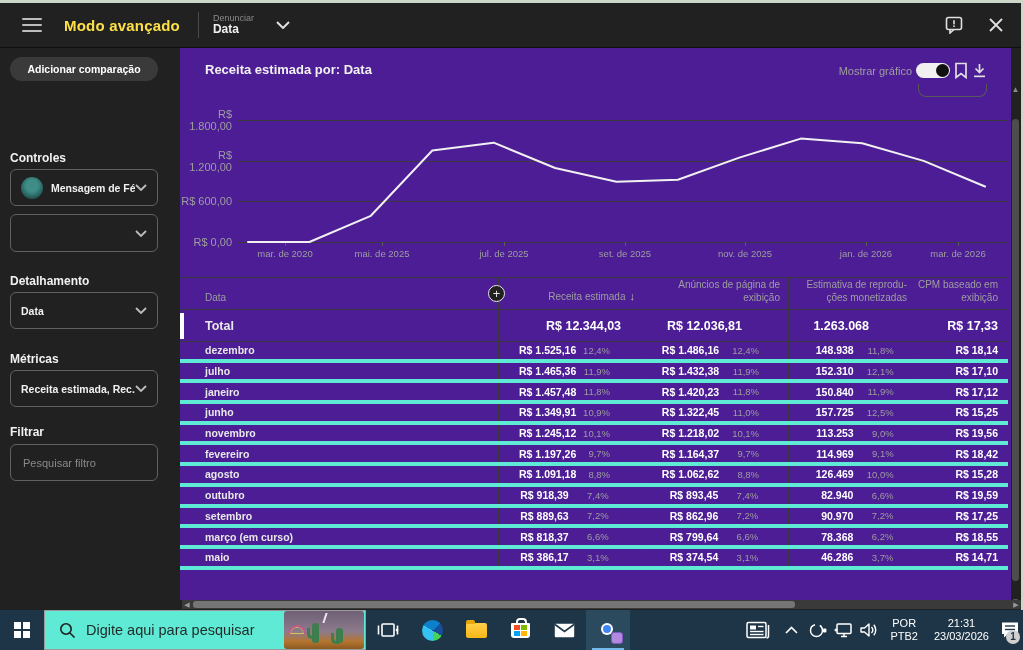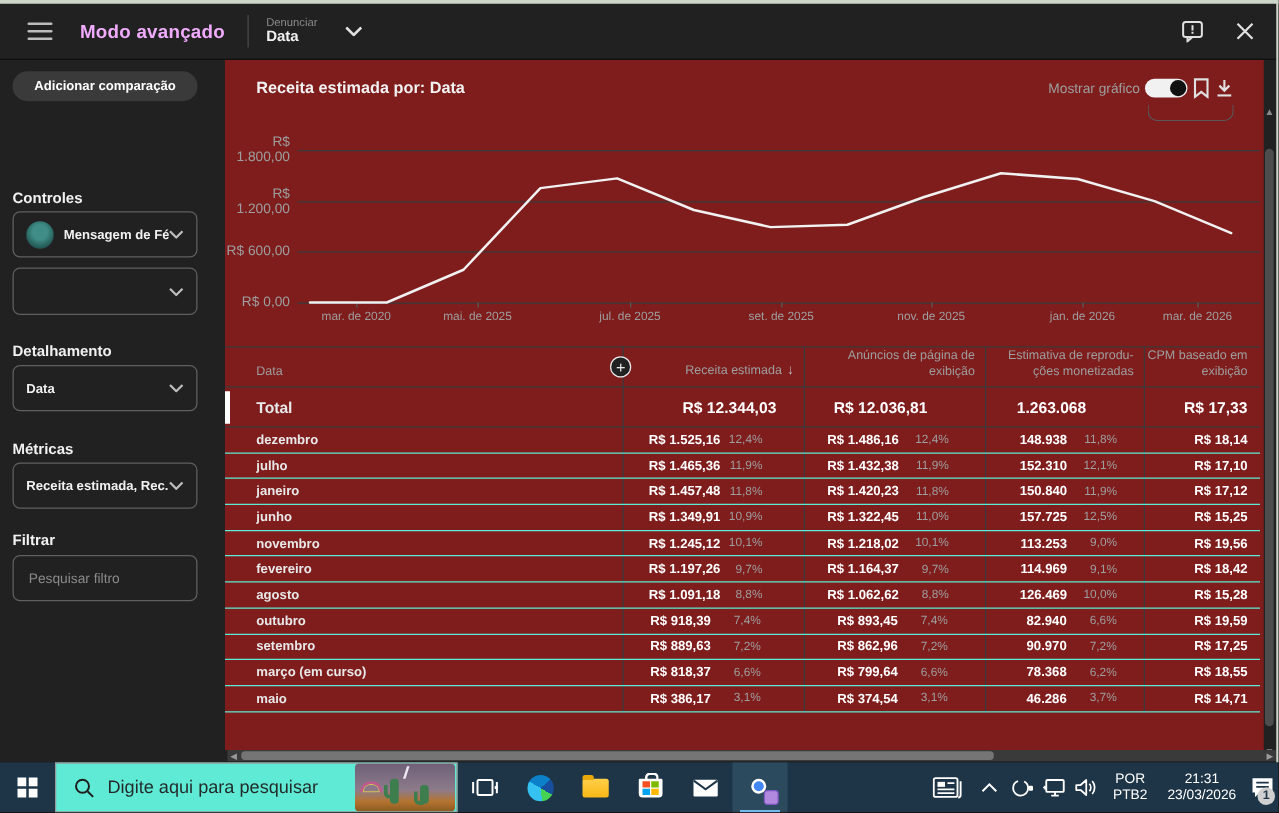--- a/index.html
+++ b/index.html
@@ -8,21 +8,21 @@
   .screen { position:relative; width:1023px; height:650px; background:#212121; overflow:hidden; }
 
   
   .frame-top { position:absolute; left:0; top:0; width:1023px; height:3px; background:#ccd6c9; z-index:50; }
   .frame-right { position:absolute; right:0; top:0; width:2px; height:610px; background:#ccd6c9; z-index:49; }
 
   
   .topbar { position:absolute; left:0; top:3px; width:1023px; height:45px; background:#212121; border-bottom:1px solid #0f0f0f; display:flex; align-items:center; z-index:10; }
   .hamburger { width:20px; height:14px; margin-left:22px; display:flex; flex-direction:column; justify-content:space-between; cursor:pointer; }
   .hamburger span { display:block; height:2px; background:#bdbdbd; border-radius:1px; }
-  .tb-title { color:#f0abfc; font-size:15px; font-weight:bold; margin-left:22px; letter-spacing:.2px; }
+  .tb-title { color:#fde047; font-size:15px; font-weight:bold; margin-left:22px; letter-spacing:.2px; }
   .tb-divider { width:1px; height:26px; background:#4a4a4a; margin:0 14px 0 18px; }
   .report-block { display:flex; flex-direction:column; line-height:1.15; cursor:pointer; }
   .report-label { color:#8a8a8a; font-size:9px; }
   .report-value { color:#f1f1f1; font-size:12px; font-weight:bold; }
   .tb-chevron { margin-left:22px; }
   .tb-right { margin-left:auto; display:flex; align-items:center; gap:26px; margin-right:20px; }
   .icon-btn { cursor:pointer; display:flex; align-items:center; justify-content:center; }
 
   
   .sidebar { position:absolute; left:0; top:48px; width:180px; height:552px; background:#212121; }
@@ -32,21 +32,21 @@
   .sb-select .chev { margin-left:auto; }
   .avatar { width:22px; height:22px; border-radius:50%; background:radial-gradient(circle at 50% 40%, #3f8d86 0 35%, #245a57 70%, #1c4644 100%); margin-right:8px; flex:0 0 auto; }
   .sel-text { font-size:10.5px; font-weight:bold; white-space:nowrap; overflow:hidden; }
   .two-line { display:flex; flex-direction:column; line-height:1.3; }
   .two-line .small { font-size:8.5px; color:#9e9e9e; font-weight:normal; }
   .two-line .big { font-size:11px; font-weight:bold; }
   .sb-input { position:absolute; left:10px; width:148px; height:37px; border:1px solid #606060; border-radius:6px; background:transparent; color:#e0e0e0; font-size:11px; padding:0 12px; font-family:"Liberation Sans", sans-serif; }
   .sb-input::placeholder { color:#8a8a8a; }
 
   
-  .main { position:absolute; left:180px; top:48px; width:831px; height:552px; background:#7f1d1d; }
+  .main { position:absolute; left:180px; top:48px; width:831px; height:552px; background:#4c1d95; }
   .main-title { position:absolute; left:25px; top:14px; color:#f1f1f1; font-size:13px; font-weight:bold; }
   .chart-controls { position:absolute; right:24px; top:14px; display:flex; align-items:center; gap:4px; }
   .show-chart-label { color:#9e9e9e; font-size:11px; }
   .toggle { width:34px; height:15px; background:#f1f1f1; border-radius:8px; position:relative; cursor:pointer; }
   .toggle .knob { position:absolute; right:1px; top:1px; width:13px; height:13px; background:#111; border-radius:50%; }
   .partial-dropdown { position:absolute; left:738px; top:36px; width:69px; height:13px; border:1px solid #585858; border-top:none; border-radius:0 0 8px 8px; }
 
   
   .gridline { position:absolute; left:58px; width:770px; height:1px; background:#3a3a3a; }
   .ytick { position:absolute; width:52px; text-align:right; color:#9e9e9e; font-size:11px; transform:translateY(-50%); }
@@ -62,21 +62,21 @@
   .h-num { text-align:right; padding-right:8px; cursor:pointer; }
   .h-rec { width:145px; } .h-ads { width:145px; } .h-est { width:127px; } .h-cpm { width:93px; padding-right:10px; }
   .sort-arrow { font-size:11px; color:#bdbdbd; margin-left:4px; }
   .vdiv { position:absolute; top:229px; width:1px; height:293px; background:#3a3a3a; }
   .plus-circle { position:absolute; left:308px; top:237px; width:17px; height:17px; border:1.5px solid #e8e8e8; border-radius:50%; background:#212121; color:#e8e8e8; font-size:13px; line-height:15px; text-align:center; cursor:pointer; z-index:5; }
   .total-row { position:absolute; left:0; top:262px; width:828px; height:32px; display:flex; align-items:center; border-bottom:1px solid #3a3a3a; cursor:pointer; }
   .total-bar { position:absolute; left:0; top:3px; width:4px; height:26px; background:#fff; }
   .total-row .c-label { font-size:12.5px; }
   .total-row .v { font-size:12.5px; }
   .tbody { position:absolute; left:0; top:294px; width:828px; }
-  .trow { display:flex; align-items:center; height:20.7px; border-bottom:1px solid #5eead4; cursor:pointer;gap:32px; }
+  .trow { display:flex; align-items:center; height:20.7px; border-bottom:4px solid #5eead4; cursor:pointer;gap:32px; }
   .c-label { width:318px; padding-left:25px; color:#e8e8e8; font-size:10.5px; font-weight:bold; white-space:nowrap; }
   .c-num { display:flex; align-items:center; justify-content:flex-end; padding-right:6px; }
   .c-rec { width:145px;padding-left:48px; } .c-ads { width:145px; } .c-est { width:127px; }
   .c-cpm { width:93px; display:flex; justify-content:flex-end; padding-right:10px; }
   .v { color:#fff; font-size:10.5px; font-weight:bold; white-space:nowrap; }
   .p { width:40px; text-align:right; color:#9e9e9e; font-size:9.5px; white-space:nowrap; }
 
   
   .vscroll { position:absolute; right:2px; top:85px; width:11px; height:522px; z-index:48; }
   .vscroll .arrow { position:absolute; left:0; width:11px; height:10px; color:#8a8a8a; font-size:8px; text-align:center; line-height:10px; cursor:pointer; }

